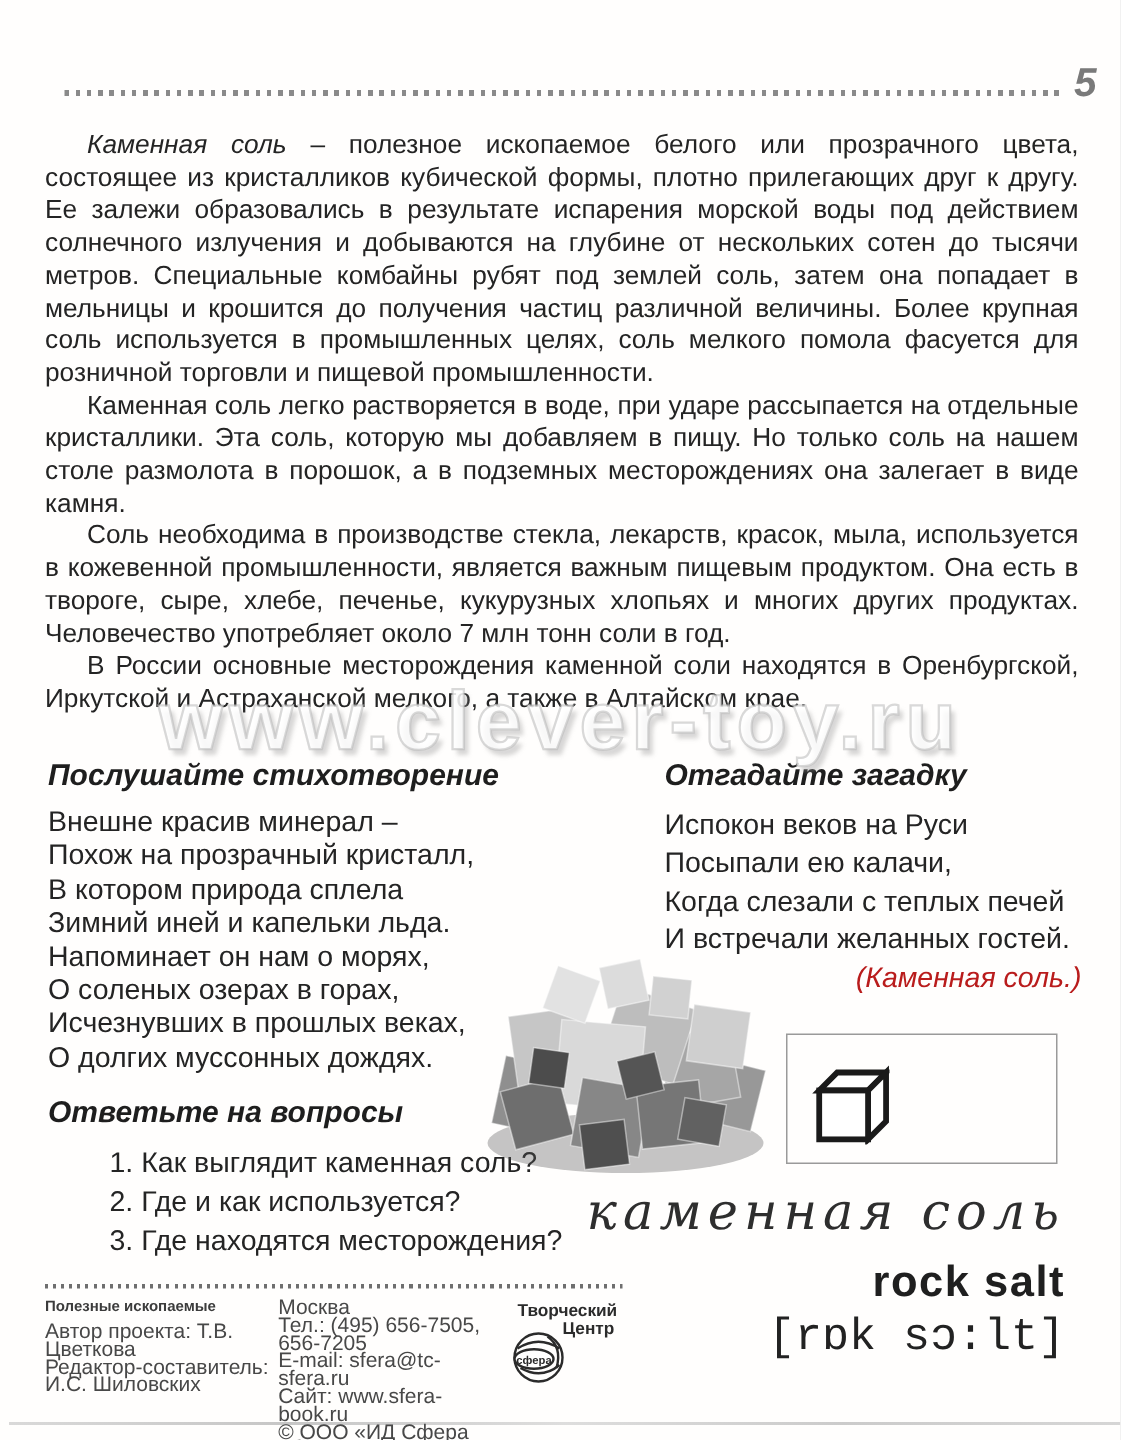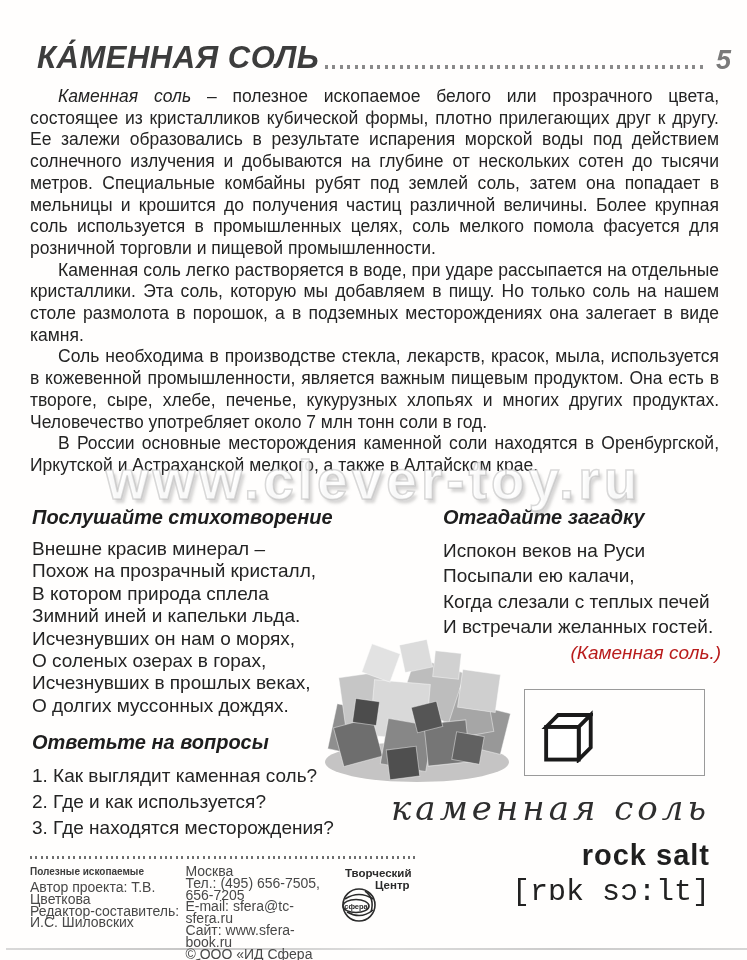--- a/index.html
+++ b/index.html
@@ -48,21 +48,21 @@
     margin-bottom:9px;
   }
   .poem-block { position:absolute; top:506px; left:32px; width:345px; }
   .poem-line, .riddle-line { font-size:19px; line-height:22.4px; color:#242424; }
   .riddle-block { position:absolute; top:506px; left:443px; width:278px; }
   .riddle-line { line-height:25.4px; }
   .riddle-answer {
     font-size:19px; font-style:italic; text-align:right; line-height:25.4px; color:#b91c1c;
   }
   .questions-block { position:absolute; top:731px; left:32px; width:345px; }
-  .question-item { font-size:19px; line-height:25.8px; color:#242424; }
+  .question-item { font-size:19px; line-height:25.8px; color:#242424;margin-left:41px; }
   
   .crystal { position:absolute; top:630px; left:314px; width:206px; height:158px; z-index:2; }
   
   .legend-box {
     position:absolute; top:689px; left:524px; width:181px; height:87px;
     border:1.5px solid #9a9a9a; background:#fffefd;
     display:flex; align-items:center; padding:0 6px 0 12px; z-index:3;
   }
   .legend-cube { width:56px; height:60px; flex:0 0 auto; }
   .legend-label { font-size:15.5px; line-height:19px; color:#2e2e2e; margin-left:12px; }
@@ -91,41 +91,40 @@
     position:absolute; top:948px; left:6px; right:0; height:2px; opacity:.7;
     background:linear-gradient(90deg,#c9c9c9,#aeaeae 25%,#cfcfcf 50%,#b5b5b5 75%,#c4c4c4);
   }
 </style>
 </head>
 <body>
 
 <div class="page">
 
   <header class="header">
-    <h1 class="title">КА́МЕННАЯ СОЛЬ</h1>
     <div class="leader"></div>
     <div class="pagenum">5</div>
   </header>
 
   <section class="article">
     <p><span class="lead-italic">Каменная соль</span><span> – полезное ископаемое белого или прозрачного цвета, состоящее из кристалликов кубической формы, плотно прилегающих друг к другу. Ее залежи образовались в результате испарения морской воды под действием солнечного излучения и добываются на глубине от нескольких сотен до тысячи метров. Специальные комбайны рубят под землей соль, затем она попадает в мельницы и крошится до получения частиц различной величины. Более крупная соль используется в промышленных целях, соль мелкого помола фасуется для розничной торговли и пищевой промышленности.</span></p>
     <p>Каменная соль легко растворяется в воде, при ударе рассыпается на отдельные кристаллики. Эта соль, которую мы добавляем в пищу. Но только соль на нашем столе размолота в порошок, а в подземных месторождениях она залегает в виде камня.</p>
     <p>Соль необходима в производстве стекла, лекарств, красок, мыла, используется в кожевенной промышленности, является важным пищевым продуктом. Она есть в твороге, сыре, хлебе, печенье, кукурузных хлопьях и многих других продуктах. Человечество употребляет около 7 млн тонн соли в год.</p>
     <p>В России основные месторождения каменной соли находятся в Оренбургской, Иркутской и Астраханской мелкого, а также в Алтайском крае.</p>
   </section>
 
   <div class="watermark">www.clever-toy.ru</div>
 
   <section class="poem-block">
     <div class="sec-heading">Послушайте стихотворение</div>
     <div class="poem-line">Внешне красив минерал –</div>
     <div class="poem-line">Похож на прозрачный кристалл,</div>
     <div class="poem-line">В котором природа сплела</div>
     <div class="poem-line">Зимний иней и капельки льда.</div>
-    <div class="poem-line">Исчезнувших он нам о морях,</div>
+    <div class="poem-line">Напоминает он нам о морях,</div>
     <div class="poem-line">О соленых озерах в горах,</div>
     <div class="poem-line">Исчезнувших в прошлых веках,</div>
     <div class="poem-line">О долгих муссонных дождях.</div>
   </section>
 
   <section class="riddle-block">
     <div class="sec-heading">Отгадайте загадку</div>
     <div class="riddle-line">Испокон веков на Руси</div>
     <div class="riddle-line">Посыпали ею калачи,</div>
     <div class="riddle-line">Когда слезали с теплых печей</div>

